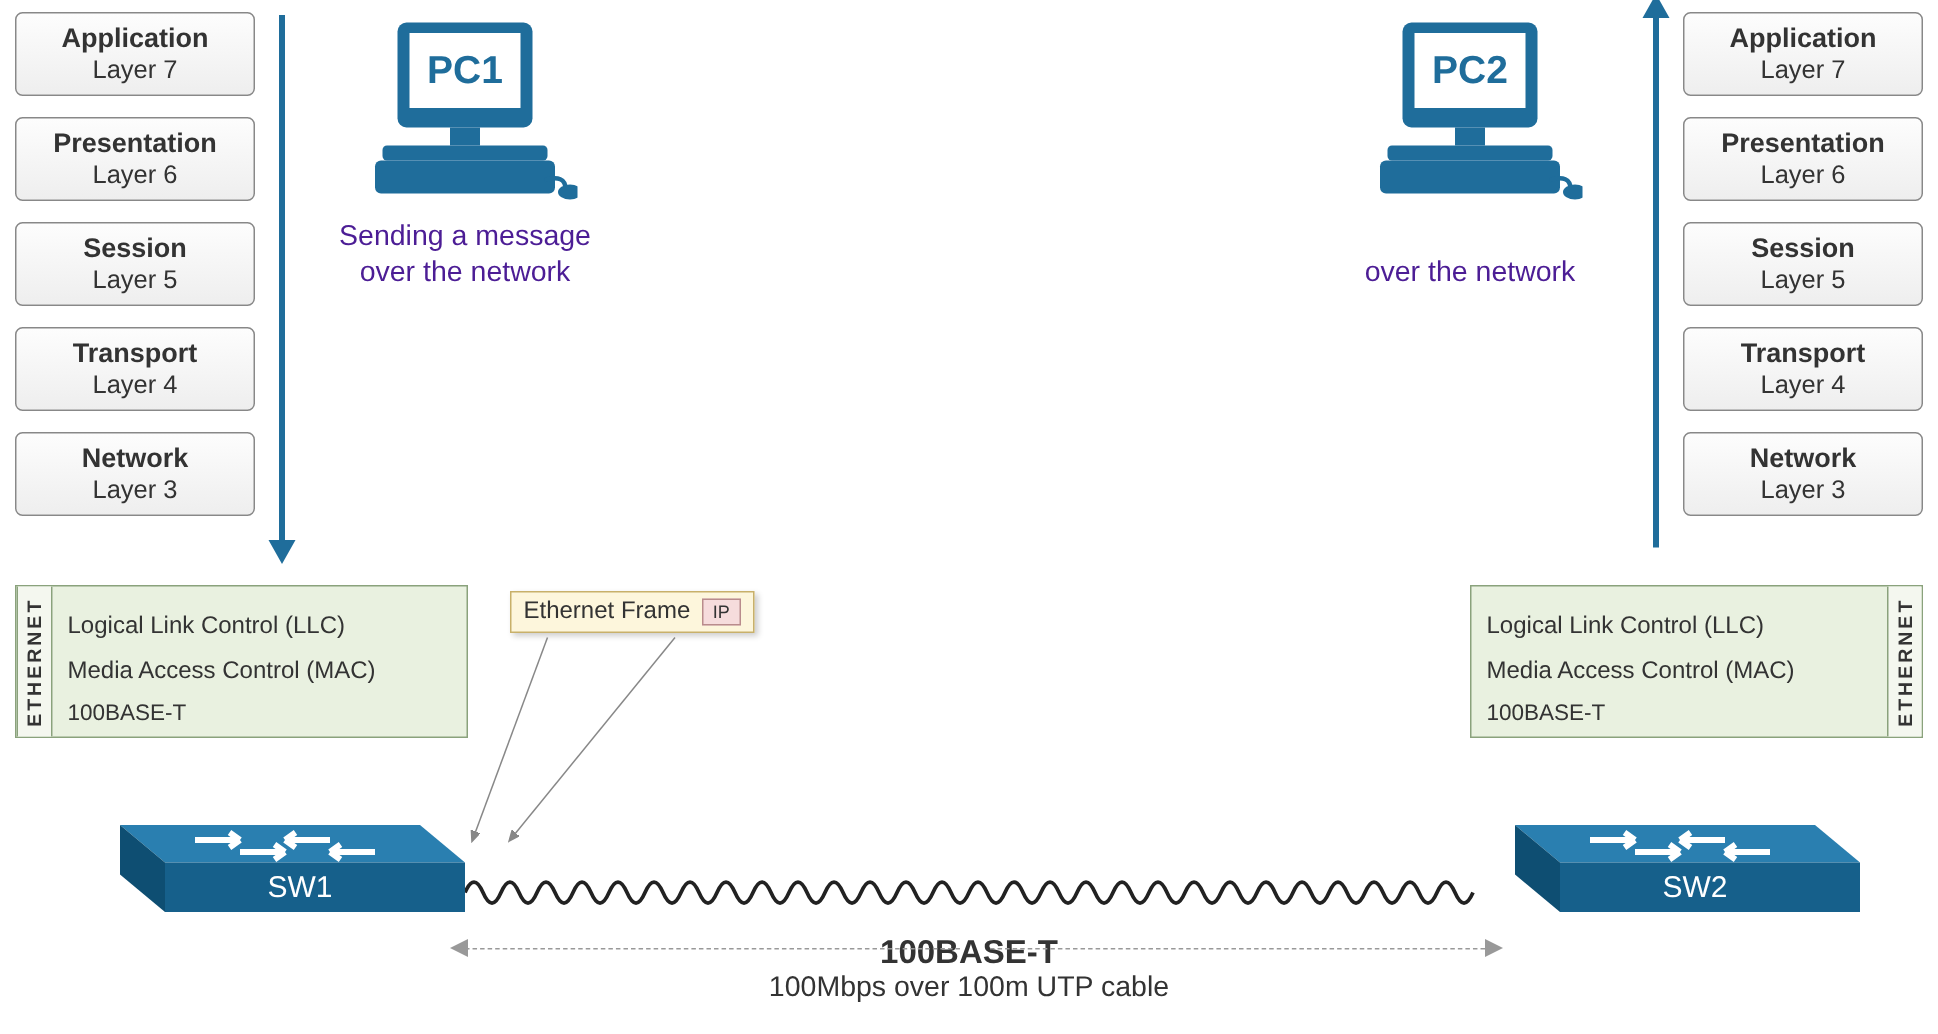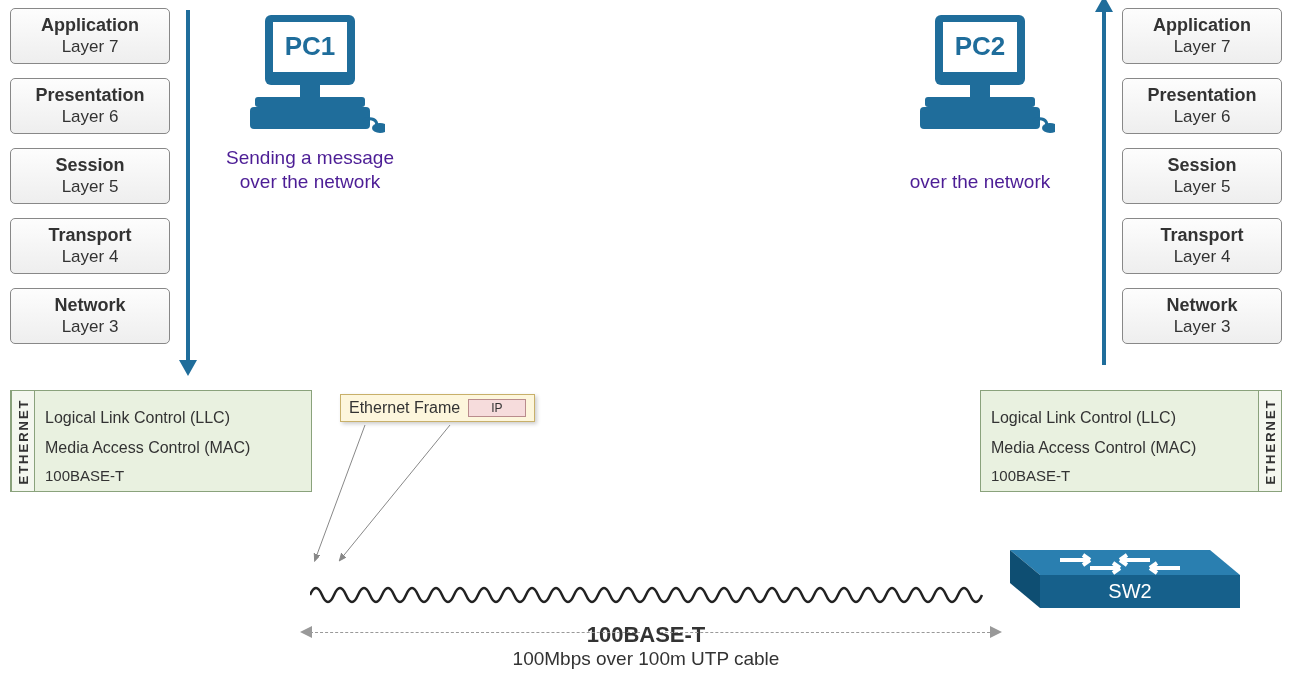--- a/index.html
+++ b/index.html
@@ -39,21 +39,21 @@
   .flow-left{left:186px;}
   .flow-right{left:1102px;}
   .arrowhead{position:absolute;width:0;height:0;border-left:9px solid transparent;border-right:9px solid transparent;}
   .ah-down{border-top:16px solid #1f6d9b;}
   .ah-up{border-bottom:16px solid #1f6d9b;}
 
   
   .frame-tag{position:absolute;left:340px;top:394px;border:1px solid #c8b06a;background:#fdf6dc;
              padding:4px 8px;font-size:16px;display:flex;align-items:center;gap:8px;
              box-shadow:2px 2px 4px rgba(0,0,0,.2);}
-  .ip-chip{border:1px solid #b98c8c;background:#f6dcdc;font-size:12px;padding:1px 22px;}
+  .ip-chip{border:1px solid #b98c8c;background:#f6dcdc;font-size:12px;padding:1px 6px;}
 
   
   .switch{position:absolute;top:520px;width:240px;}
   .sw-left{left:70px;}
   .sw-right{left:1000px;}
   .switch svg{display:block;}
 
   
   .cable{position:absolute;left:310px;top:580px;width:680px;height:30px;}
 
@@ -191,20 +191,34 @@
   <svg class="ptr" style="position:absolute;left:300px;top:420px;width:220px;height:160px;">
     <defs>
       <marker id="ah" markerWidth="8" markerHeight="8" refX="6" refY="3" orient="auto">
         <path d="M0,0 L7,3 L0,6 Z" fill="#888"></path>
       </marker>
     </defs>
     <line x1="65" y1="5" x2="15" y2="140" stroke="#888" stroke-width="1" marker-end="url(#ah)"></line>
     <line x1="150" y1="5" x2="40" y2="140" stroke="#888" stroke-width="1" marker-end="url(#ah)"></line>
   </svg>
 
+  <div class="switch sw-left">
+    <svg width="240" height="95" viewBox="0 0 240 95">
+      <polygon points="10,30 210,30 240,55 40,55" fill="#2a7fb0"></polygon>
+      <polygon points="10,30 40,55 40,88 10,63" fill="#0e4e72"></polygon>
+      <polygon points="40,55 240,55 240,88 40,88" fill="#16608b"></polygon>
+      <g stroke="#fff" stroke-width="4" fill="none">
+        <path d="M60 40 l30 0 m0 0 l-7 -5 m7 5 l-7 5"></path>
+        <path d="M150 40 l-30 0 m0 0 l7 -5 m-7 5 l7 5"></path>
+        <path d="M90 48 l30 0 m0 0 l-7 -5 m7 5 l-7 5"></path>
+        <path d="M180 48 l-30 0 m0 0 l7 -5 m-7 5 l7 5"></path>
+      </g>
+      <text x="130" y="78" text-anchor="middle" fill="#fff" font-size="20">SW1</text>
+    </svg>
+  </div>
 
   <div class="switch sw-right">
     <svg width="240" height="95" viewBox="0 0 240 95">
       <polygon points="10,30 210,30 240,55 40,55" fill="#2a7fb0"></polygon>
       <polygon points="10,30 40,55 40,88 10,63" fill="#0e4e72"></polygon>
       <polygon points="40,55 240,55 240,88 40,88" fill="#16608b"></polygon>
       <g stroke="#fff" stroke-width="4" fill="none">
         <path d="M60 40 l30 0 m0 0 l-7 -5 m7 5 l-7 5"></path>
         <path d="M150 40 l-30 0 m0 0 l7 -5 m-7 5 l7 5"></path>
         <path d="M90 48 l30 0 m0 0 l-7 -5 m7 5 l-7 5"></path>

